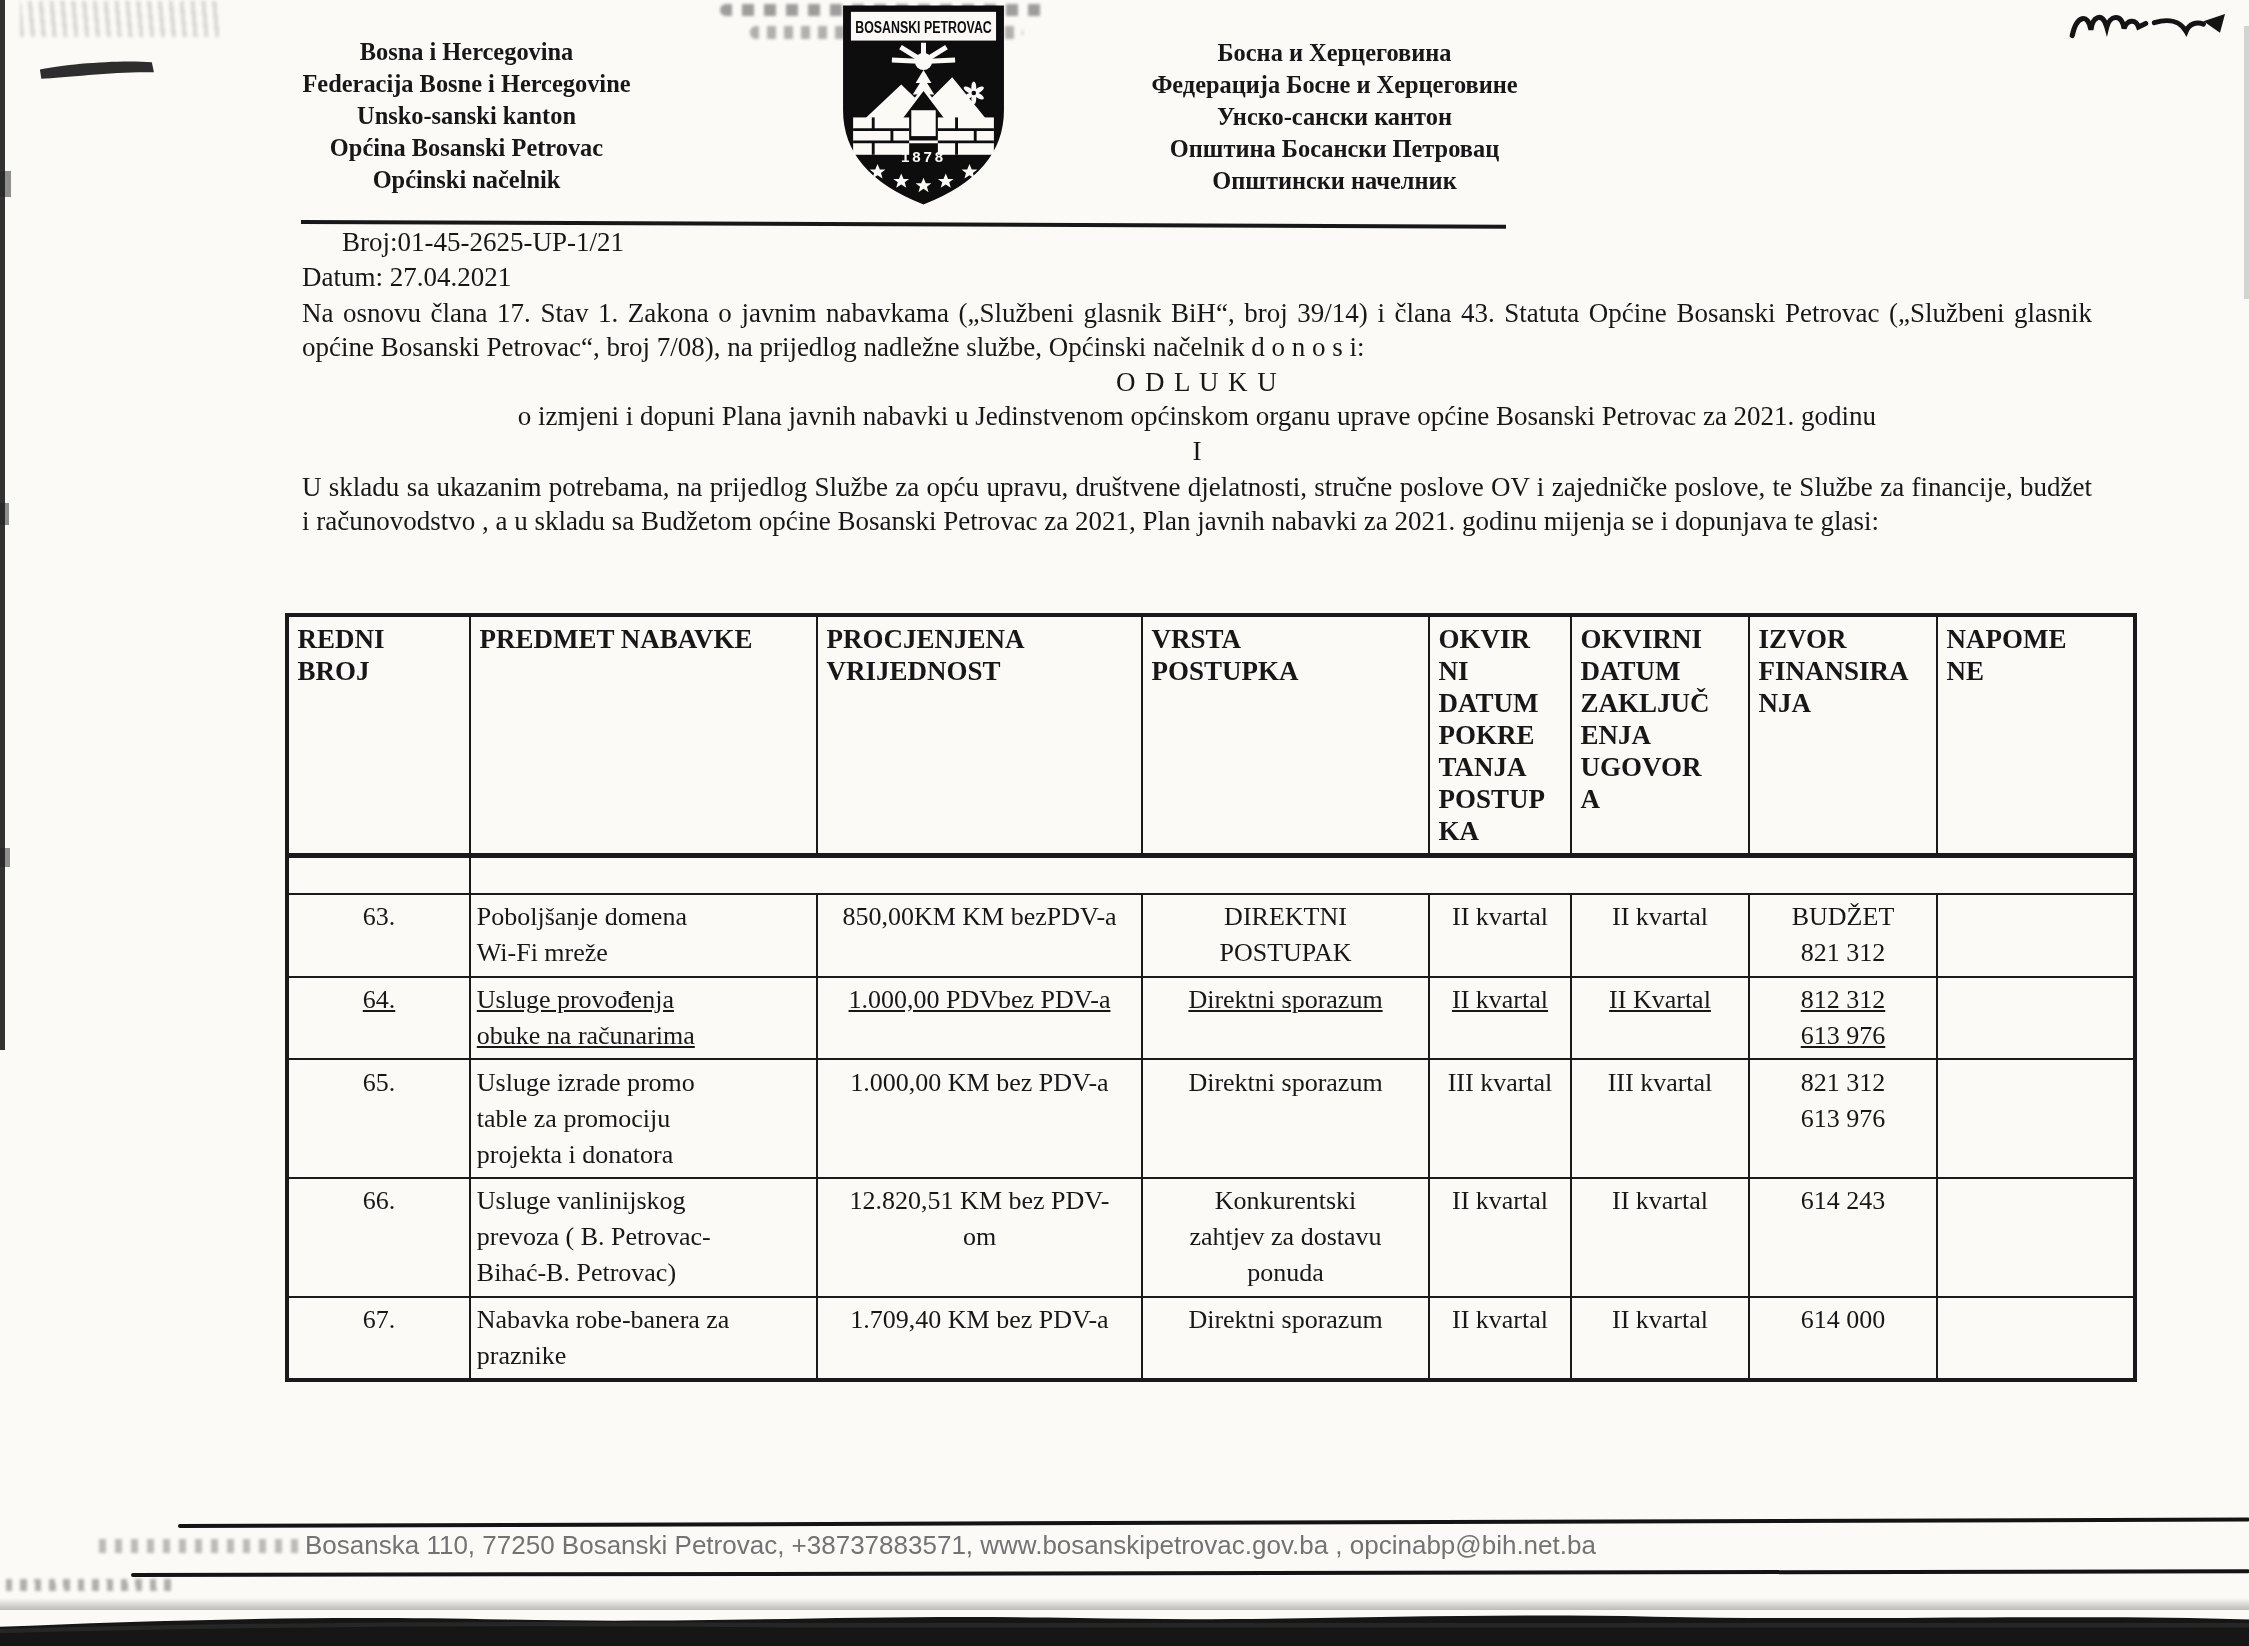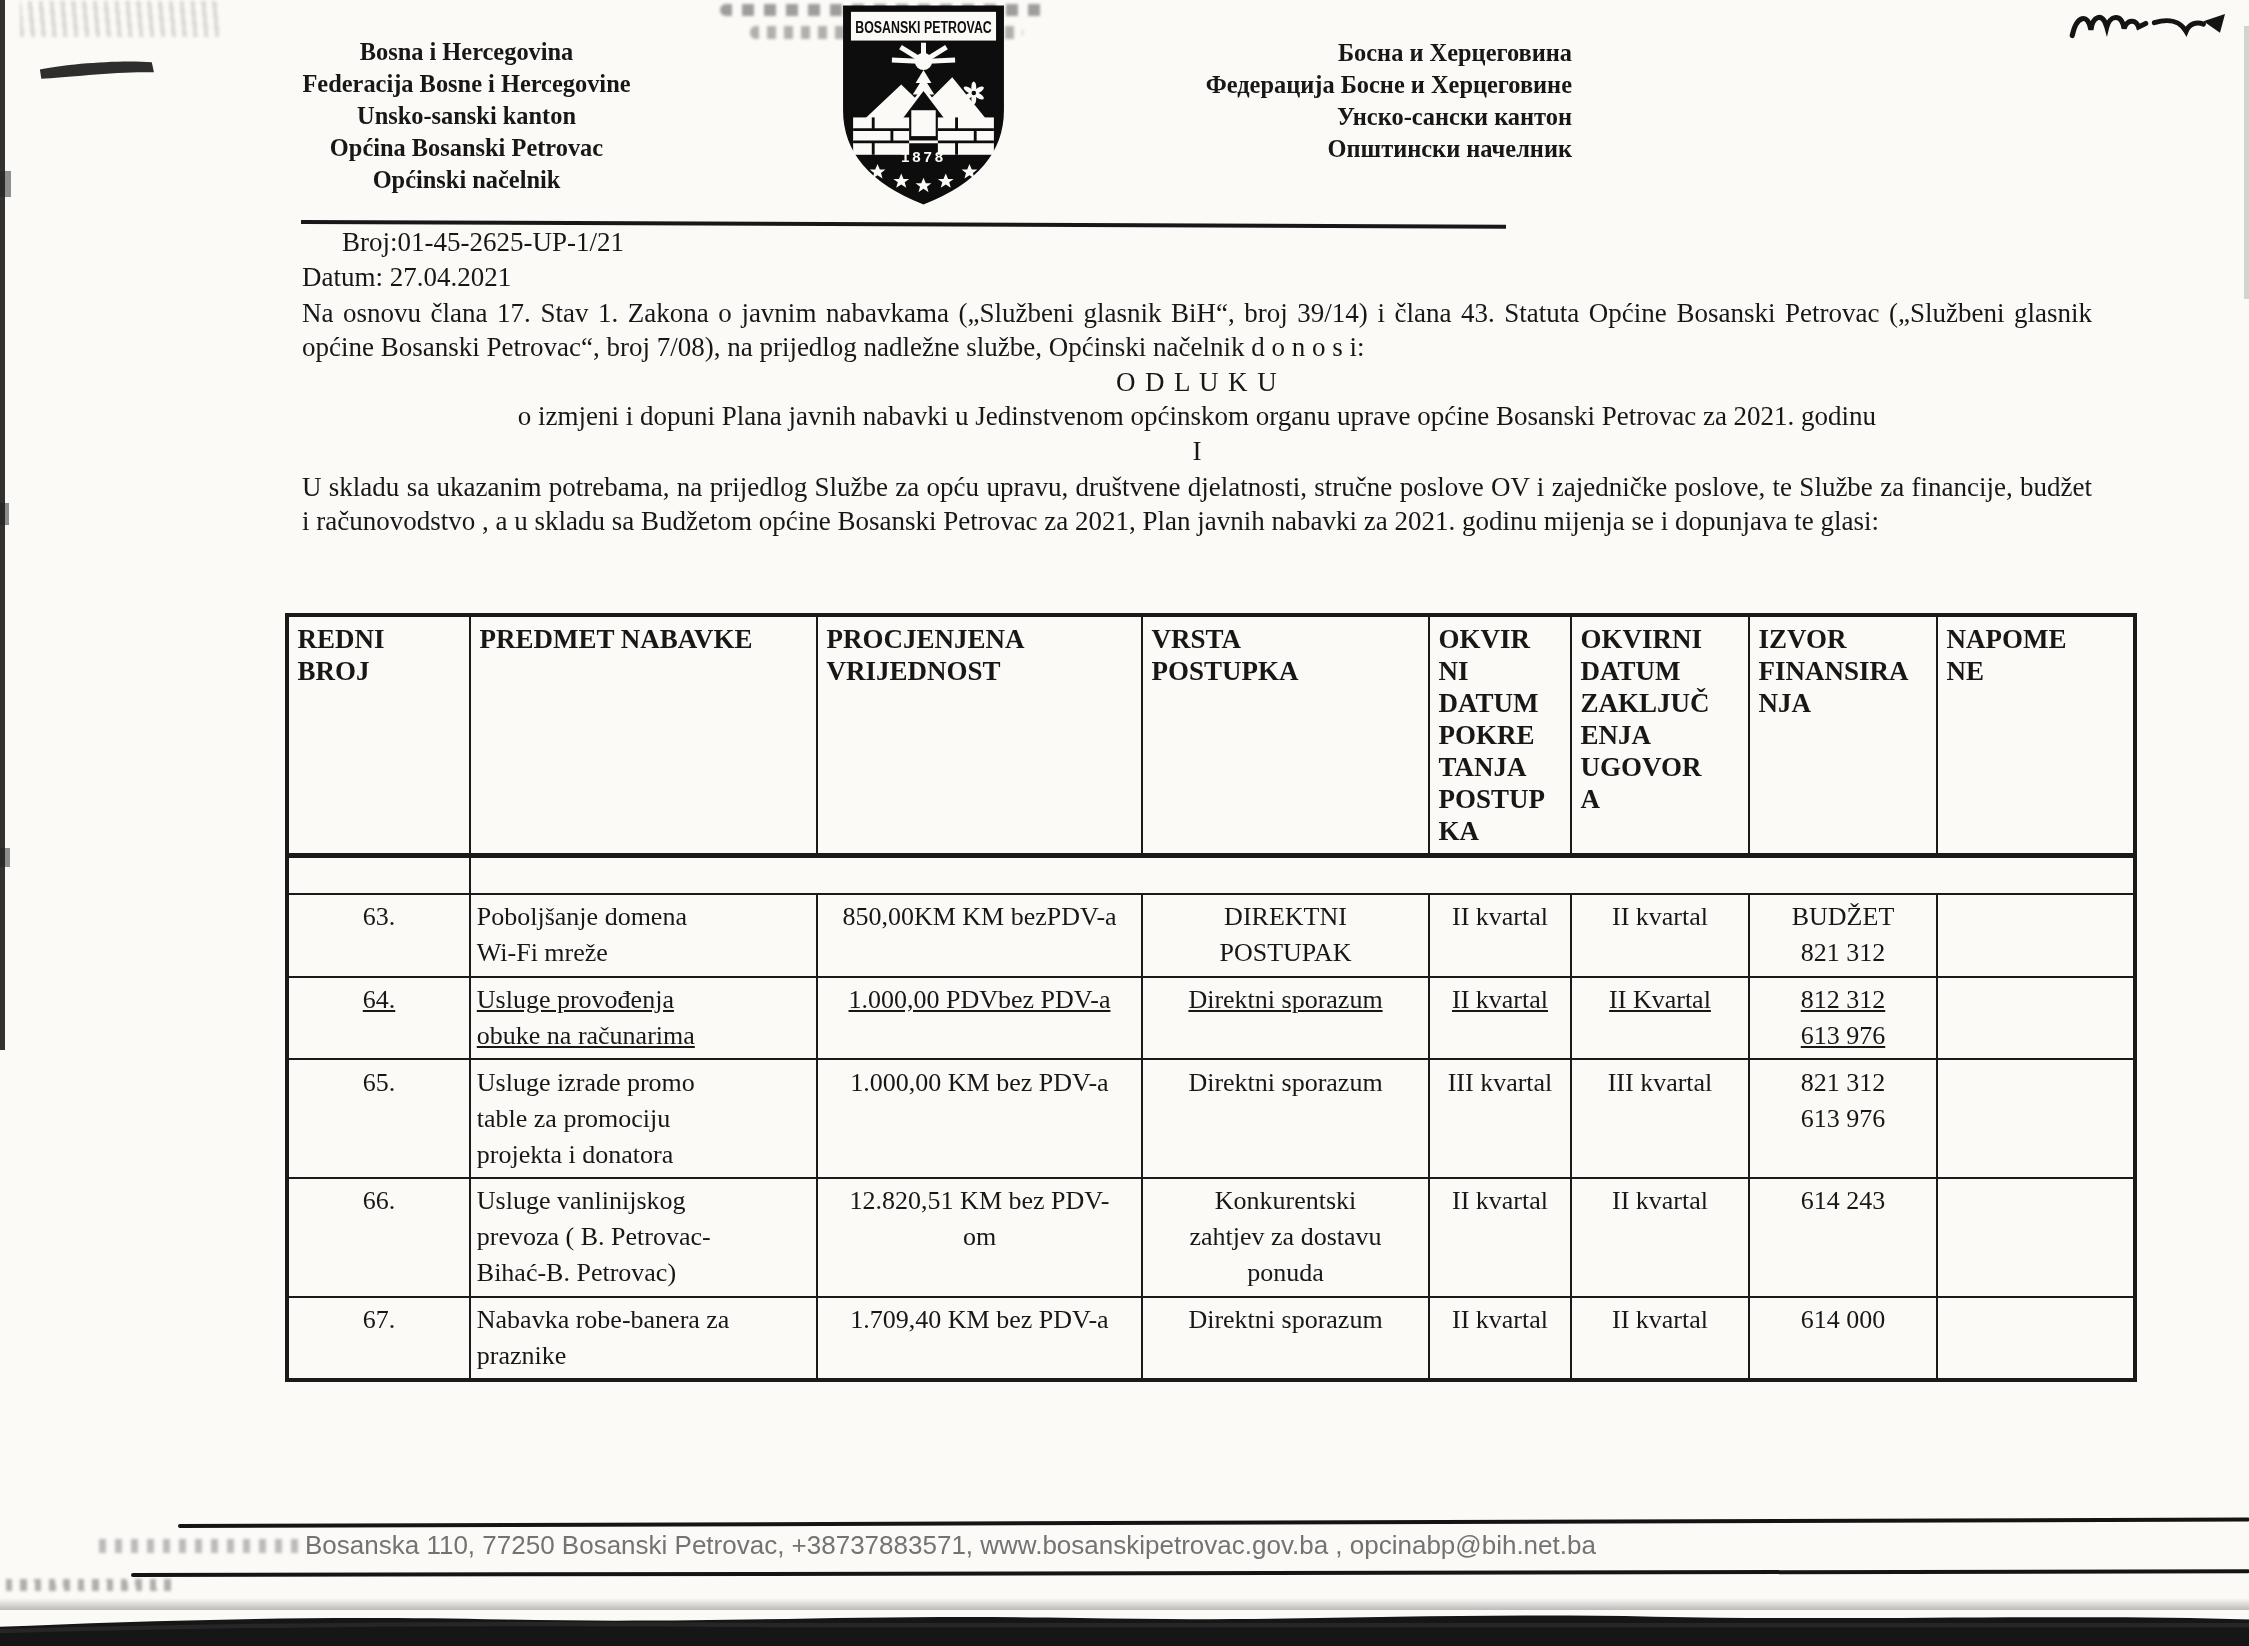--- a/index.html
+++ b/index.html
@@ -4,21 +4,21 @@
 <style>
   html,body{margin:0;padding:0;}
   body{
     width:2250px;height:1647px;position:relative;overflow:hidden;
     background:#fbfaf7;color:#171717;
     font-family:"Liberation Serif","DejaVu Serif",serif;
   }
   
   .org{position:absolute;text-align:center;font-weight:bold;font-size:24.4px;line-height:32px;}
   .org-left{left:243px;top:36px;width:447px;}
-  .org-right{left:1097px;top:37px;width:475px;text-align:right;}
+  .org-right{left:1097px;top:37px;width:475px;}
   .org div{white-space:nowrap;}
   .seal-wrap{position:absolute;left:833px;top:1.4px;}
   
   .rule-top{position:absolute;left:301px;top:220px;width:1205px;height:3.6px;background:#181818;transform:rotate(0.22deg);transform-origin:left center;}
   .meta{position:absolute;left:302px;font-size:27px;}
   #broj{top:227px;margin-left:40px;}
   #datum{top:262px;}
   .para{position:absolute;left:302px;width:1790px;font-size:27px;line-height:34px;text-align:justify;}
   #intro{top:296px;}
   .centerline{position:absolute;left:302px;width:1790px;text-align:center;font-size:27px;}
@@ -148,20 +148,21 @@
       <polygon transform="translate(157,251)" points="0,-11 3.2,-3.4 11,-3.4 4.8,1.4 7,9 0,4.4 -7,9 -4.8,1.4 -11,-3.4 -3.2,-3.4"></polygon>
       <polygon transform="translate(190,238)" points="0,-11 3.2,-3.4 11,-3.4 4.8,1.4 7,9 0,4.4 -7,9 -4.8,1.4 -11,-3.4 -3.2,-3.4"></polygon>
     </g>
   </svg>
 </div>
 
 <div class="org org-right">
   <div>Босна и Херцеговина</div>
   <div>Федерација Босне и Херцеговине</div>
   <div>Унско-сански кантон</div>
+  <div>Општина Босански Петровац</div>
   <div>Општински начелник</div>
 </div>
 
 <div class="rule-top"></div>
 
 <div class="meta" id="broj">Broj:01-45-2625-UP-1/21</div>
 <div class="meta" id="datum">Datum: 27.04.2021</div>
 
 <div class="para" id="intro">Na osnovu člana 17. Stav 1. Zakona o javnim nabavkama („Službeni glasnik BiH“, broj 39/14) i člana 43. Statuta Općine Bosanski Petrovac („Službeni glasnik općine Bosanski Petrovac“, broj 7/08), na prijedlog  nadležne službe,  Općinski načelnik d o n o s i:</div>
 <div class="centerline" id="odluku">O D L U K U</div>

